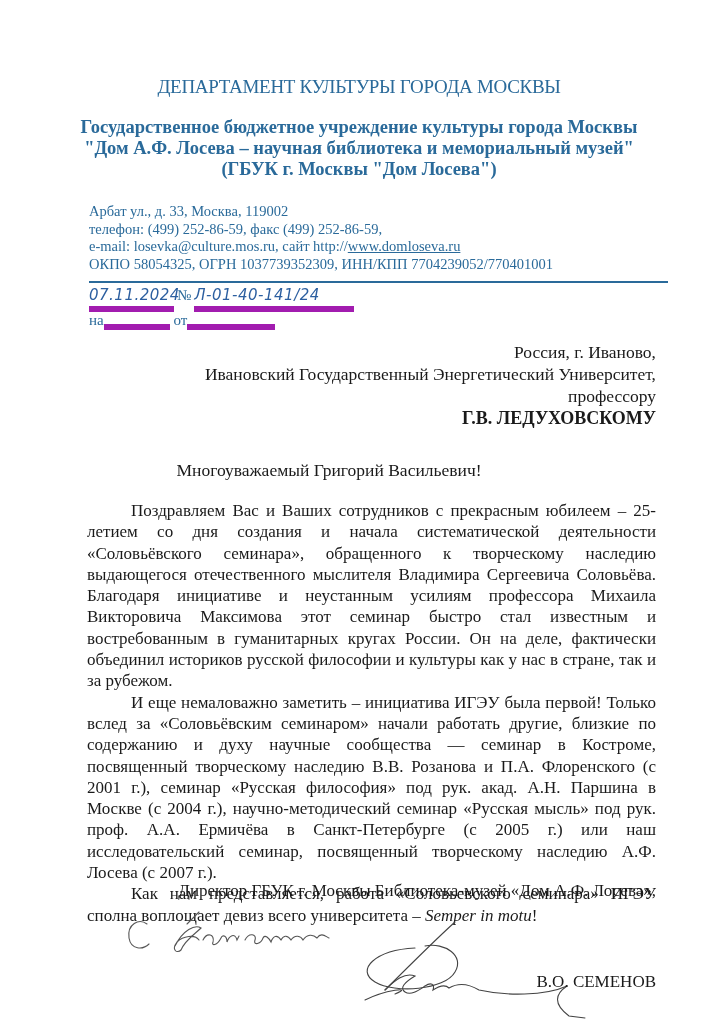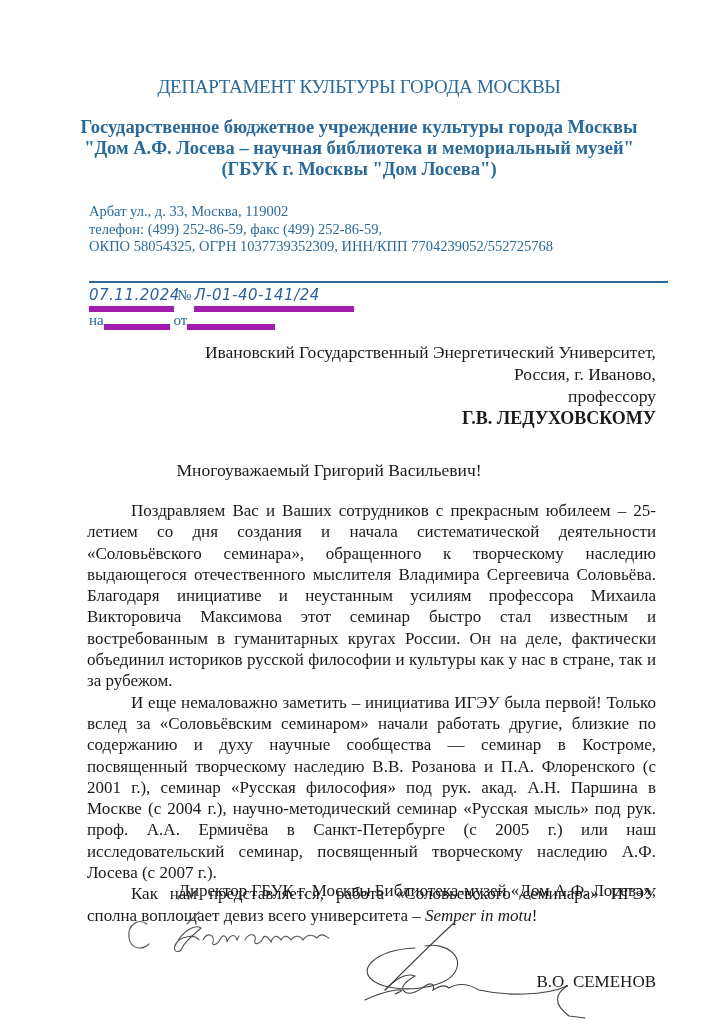--- a/index.html
+++ b/index.html
@@ -41,36 +41,37 @@
 
 <div class="abs blue" id="org">
   <div>Государственное бюджетное учреждение культуры города Москвы</div>
   <div>"Дом А.Ф. Лосева – научная библиотека и мемориальный музей"</div>
   <div>(ГБУК г. Москвы "Дом Лосева")</div>
 </div>
 
 <div class="abs blue" id="contacts">
   <div>Арбат ул., д. 33, Москва, 119002</div>
   <div>телефон: (499) 252-86-59, факс (499) 252-86-59,</div>
-  <div>ОКПО 58054325, ОГРН 1037739352309, ИНН/КПП 7704239052/552725768</div>
+  <div><span>e-mail: losevka@culture.mos.ru,  сайт http://</span><a>www.domloseva.ru</a></div>
+  <div>ОКПО 58054325, ОГРН 1037739352309, ИНН/КПП 7704239052/770401001</div>
 </div>
 
 <div class="abs" id="rule"></div>
 
 <div class="abs blue" id="regline">
   <span class="uline date hand">07.11.2024</span><span class="nosign">№</span><span class="uline num hand">Л-01-40-141/24</span>
 </div>
 
 <div class="abs blue" id="onrow">
   <span>на</span><span class="uline blank"></span>&nbsp;<span>от</span><span class="uline blank2"></span>
 </div>
 
 <div class="abs" id="recipient">
+  <div>Россия, г. Иваново,</div>
   <div>Ивановский Государственный Энергетический Университет,</div>
-  <div>Россия, г. Иваново,</div>
   <div>профессору</div>
   <div class="name">Г.В. ЛЕДУХОВСКОМУ</div>
 </div>
 
 <div class="abs" id="greeting">Многоуважаемый Григорий Васильевич!</div>
 
 <div class="abs" id="body">
   <p>Поздравляем Вас и Ваших сотрудников с прекрасным юбилеем – 25-летием со дня создания и начала систематической деятельности «Соловьёвского семинара», обращенного к творческому наследию выдающегося отечественного мыслителя Владимира Сергеевича Соловьёва. Благодаря инициативе и неустанным усилиям профессора Михаила Викторовича Максимова этот семинар быстро стал известным и востребованным в гуманитарных кругах России. Он на деле, фактически объединил историков русской философии и культуры как у нас в стране, так и за рубежом.</p>
   <p>И еще немаловажно заметить – инициатива ИГЭУ была первой! Только вслед за «Соловьёвским семинаром» начали работать другие, близкие по содержанию и духу научные сообщества — семинар в Костроме, посвященный творческому наследию В.В. Розанова и П.А. Флоренского (с 2001 г.), семинар «Русская философия» под рук. акад. А.Н. Паршина в Москве (с 2004 г.), научно-методический семинар «Русская мысль» под рук. проф. А.А. Ермичёва в Санкт-Петербурге (с 2005 г.) или наш исследовательский семинар, посвященный творческому наследию А.Ф. Лосева (с 2007 г.).</p>
   <p><span>Как нам представляется, работа «Соловьевского семинара» ИГЭУ сполна воплощает девиз всего университета – </span><span class="motto">Semper in motu</span><span>!</span></p>

